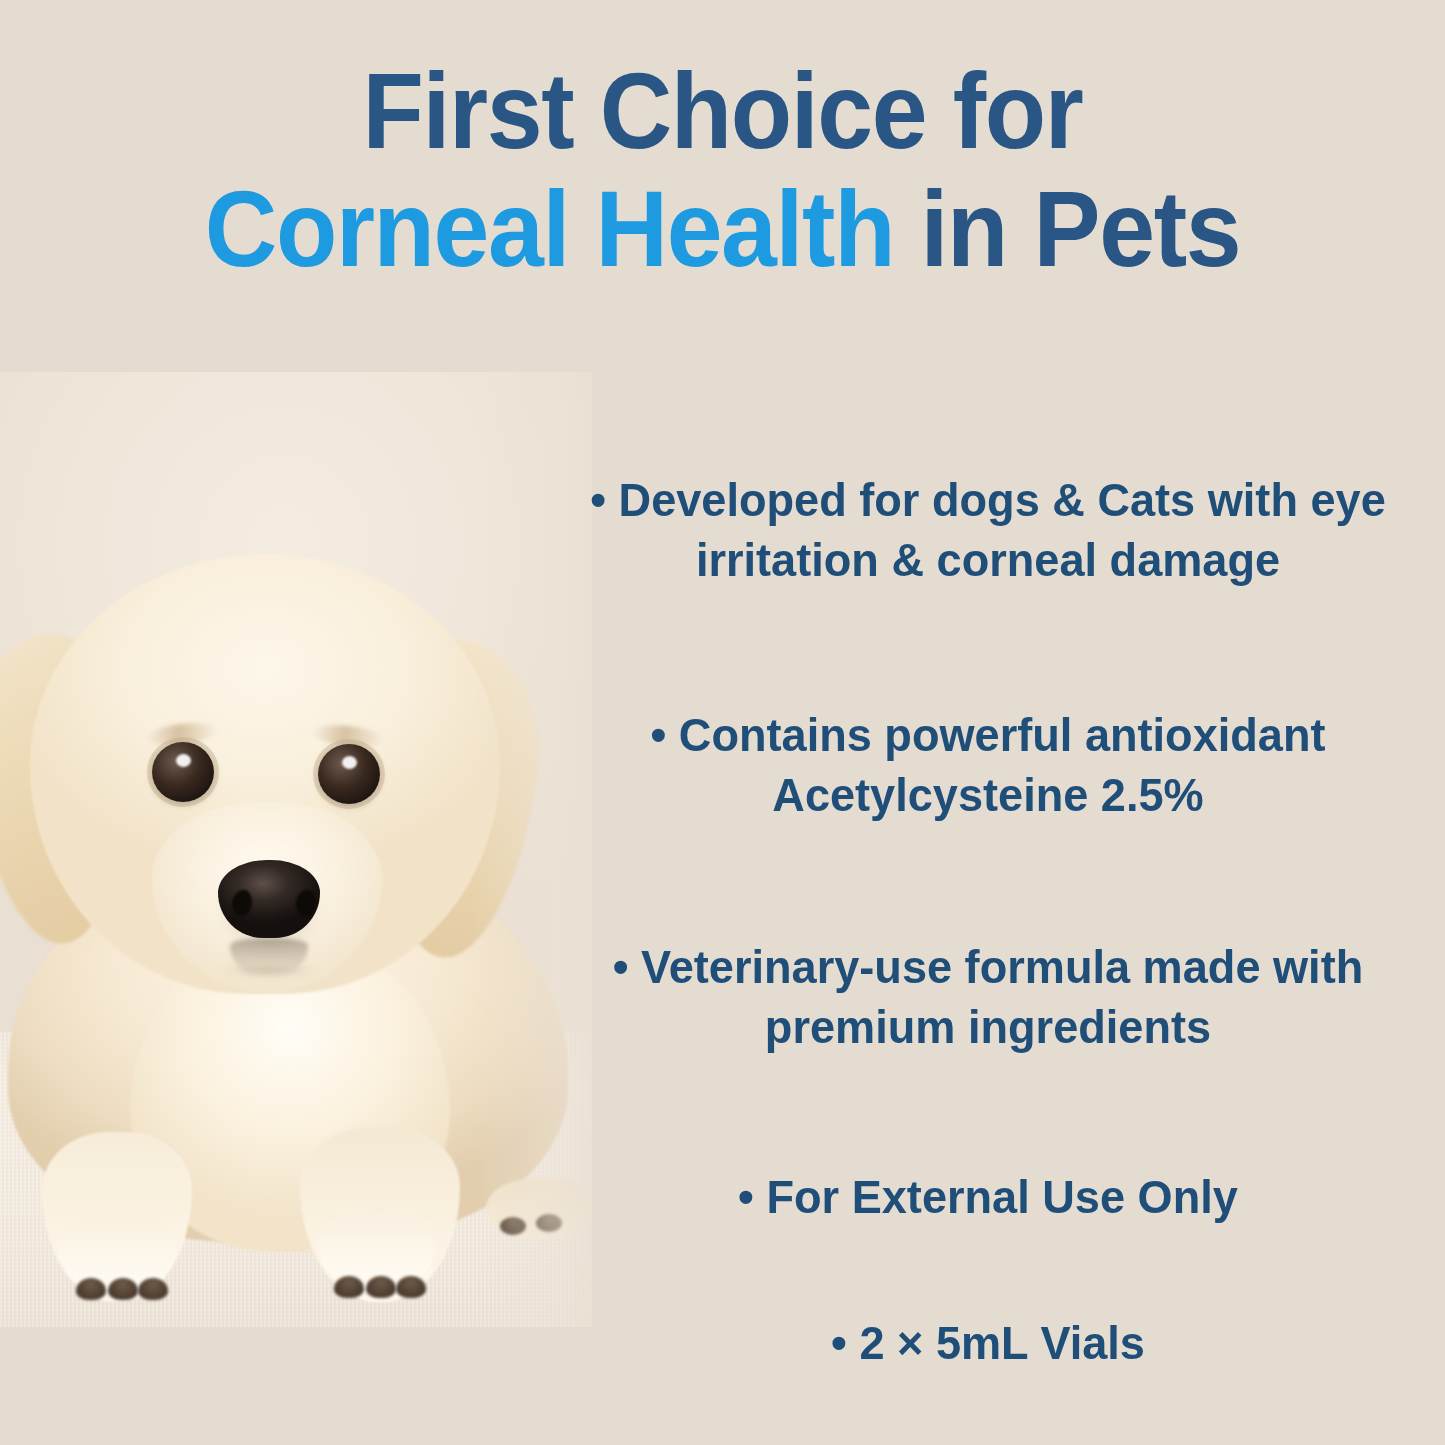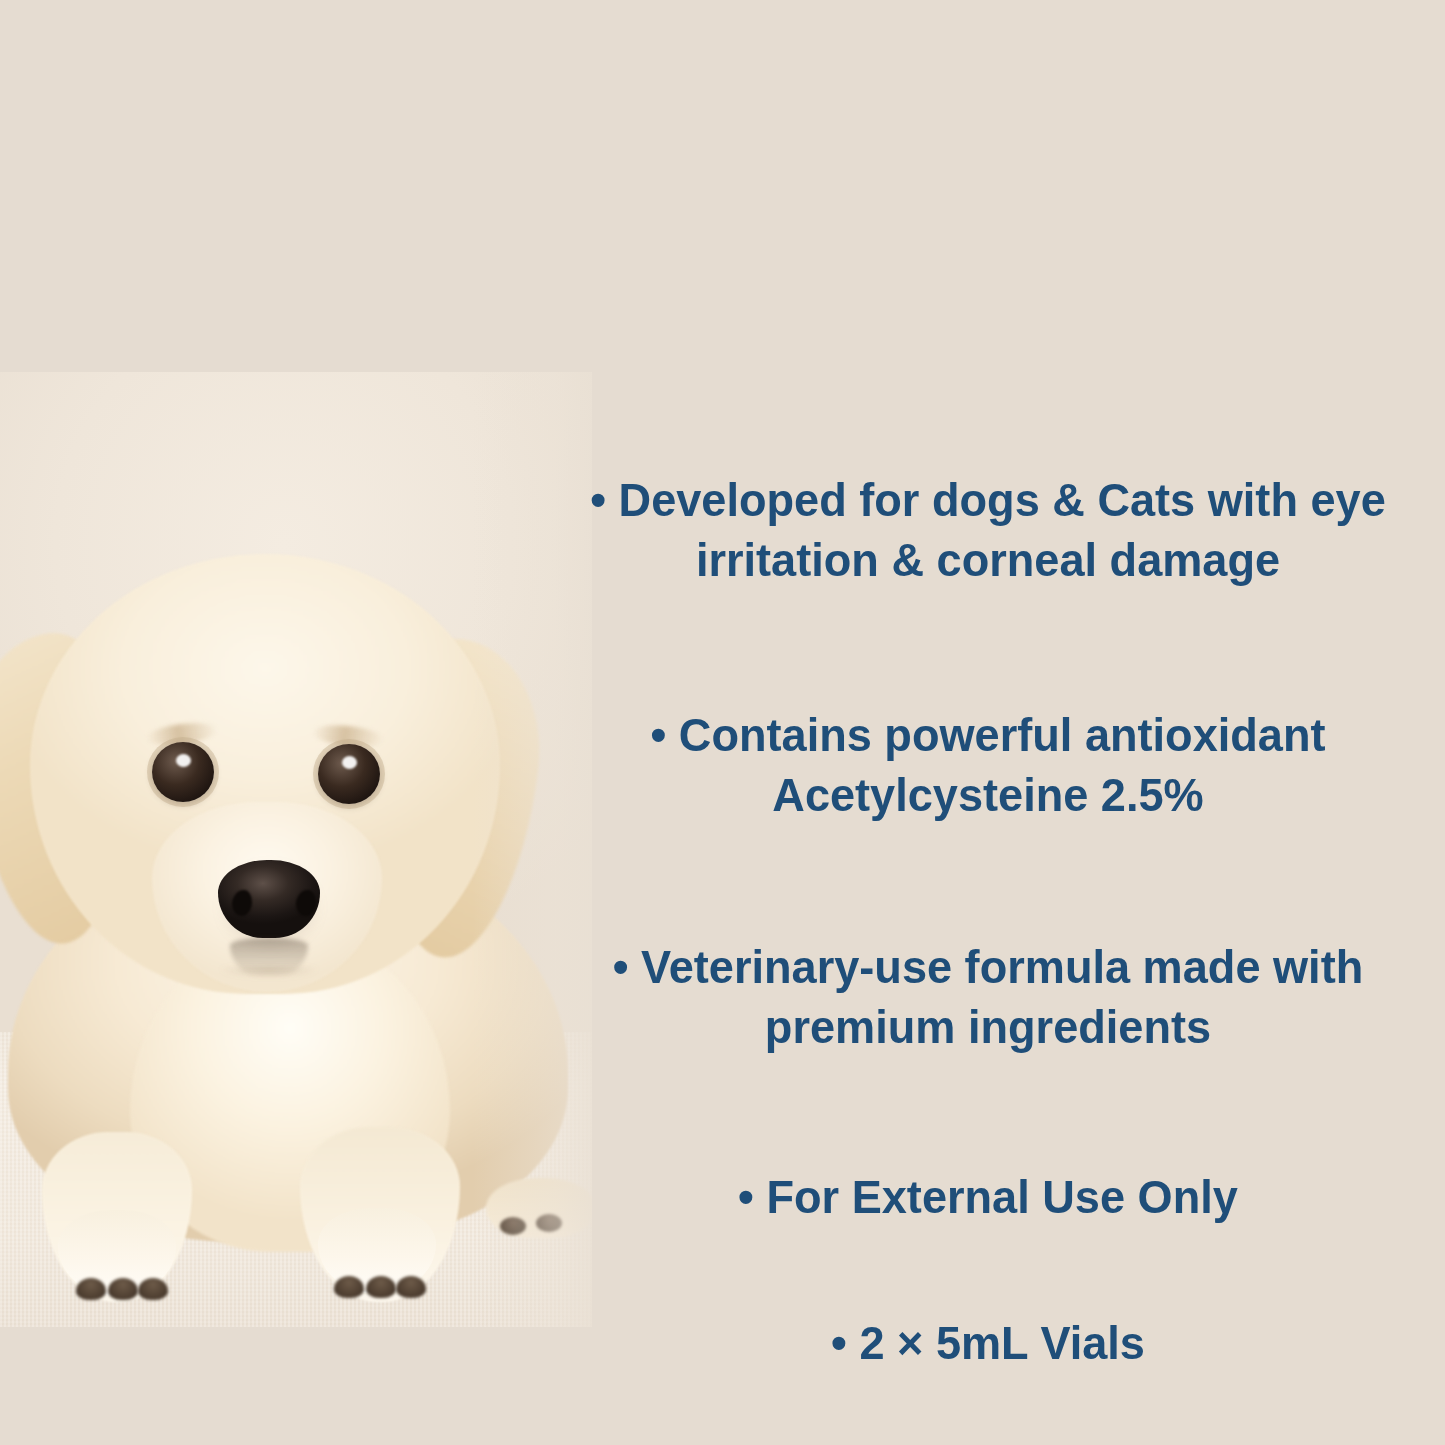--- a/index.html
+++ b/index.html
@@ -275,20 +275,24 @@
   .b2 { margin: 115px 0 0 0; }
   .b3 { margin: 112px 0 0 0; }
   .b4 { margin: 110px 0 0 0; }
   .b5 { margin: 86px 0 0 0; }
 </style>
 </head>
 <body>
 
 <div id="canvas">
 
+  <div id="title-block">
+    <div class="title-line title-line-1">First Choice for</div>
+    <div class="title-line"><span class="tl-blue">Corneal Health</span><span class="tl-navy"> in Pets</span></div>
+  </div>
 
   <div id="photo-panel">
     <div id="photo-bg"></div>
     <div id="floor"></div>
     <div id="floor-shadow" class="pup"></div>
 
     <div id="body" class="pup"></div>
     <div id="ear-l" class="pup"></div>
     <div id="ear-r" class="pup"></div>
     <div id="chest" class="pup"></div>

